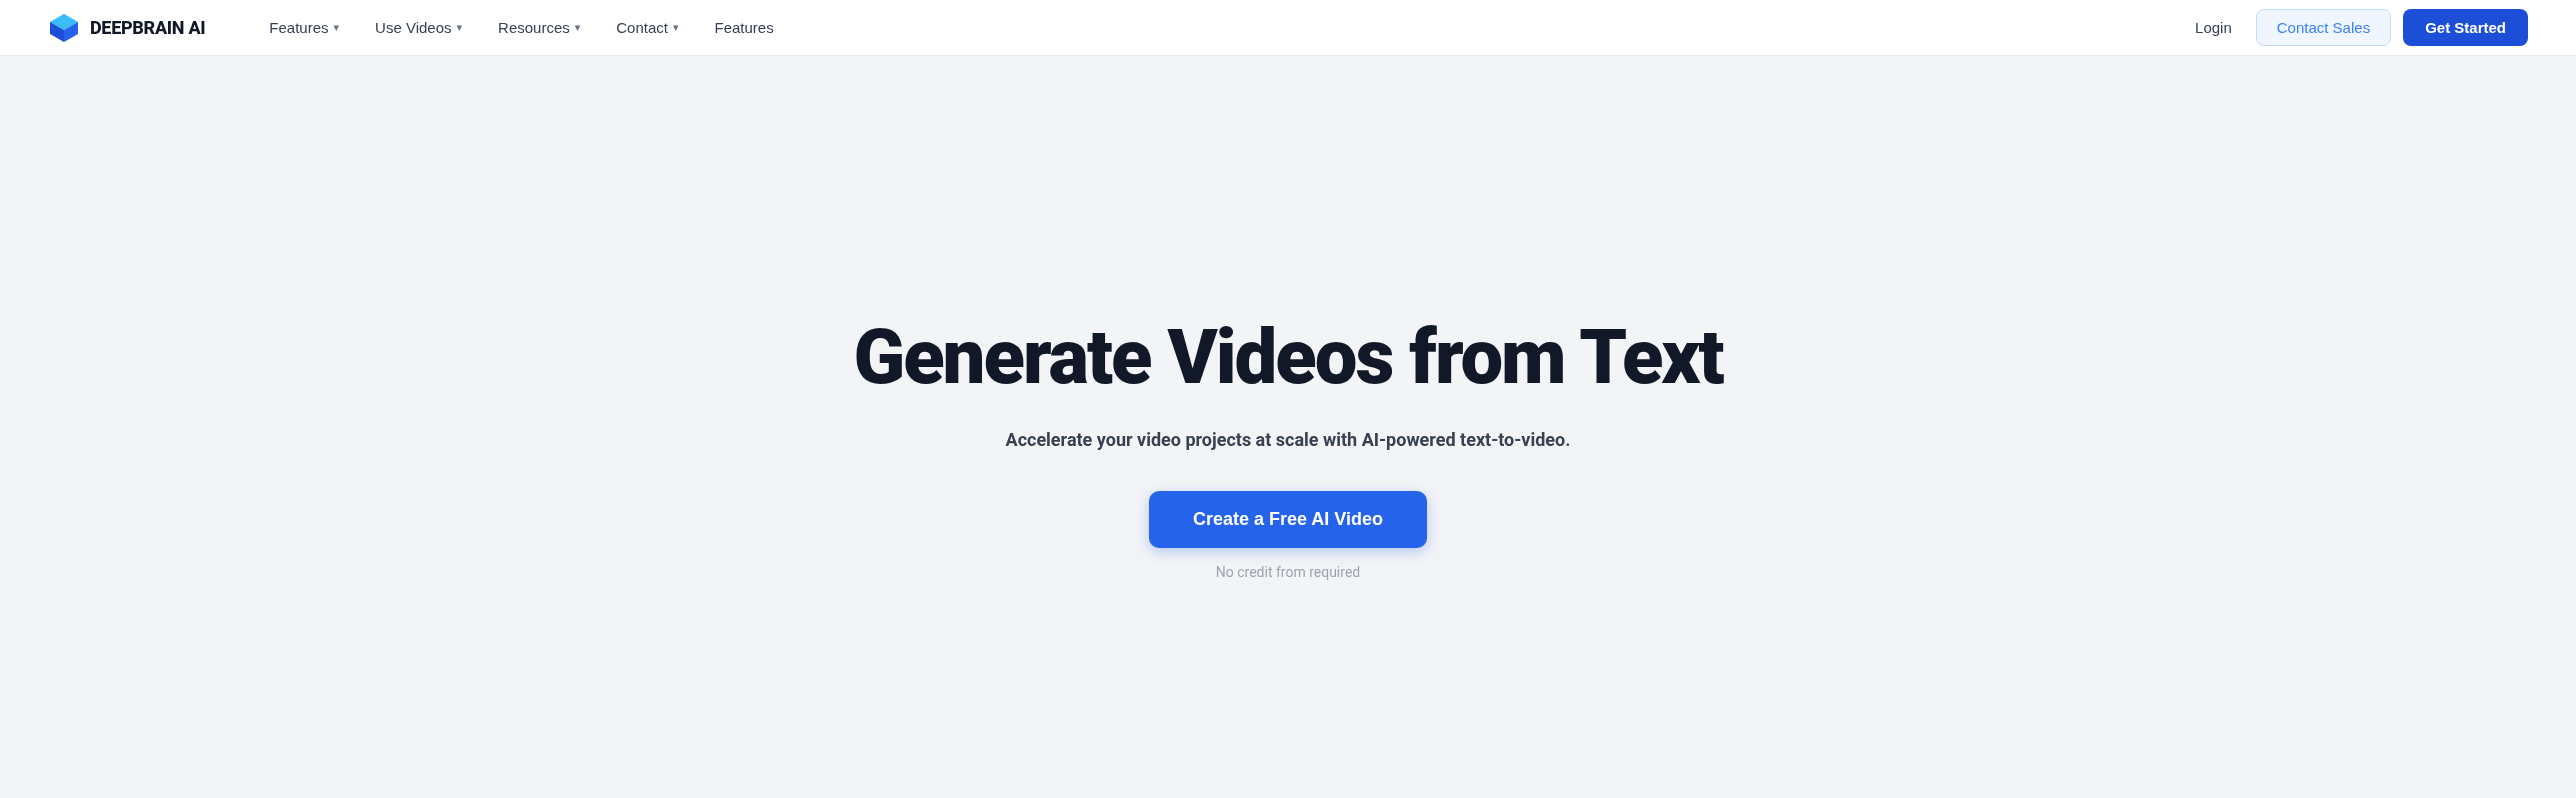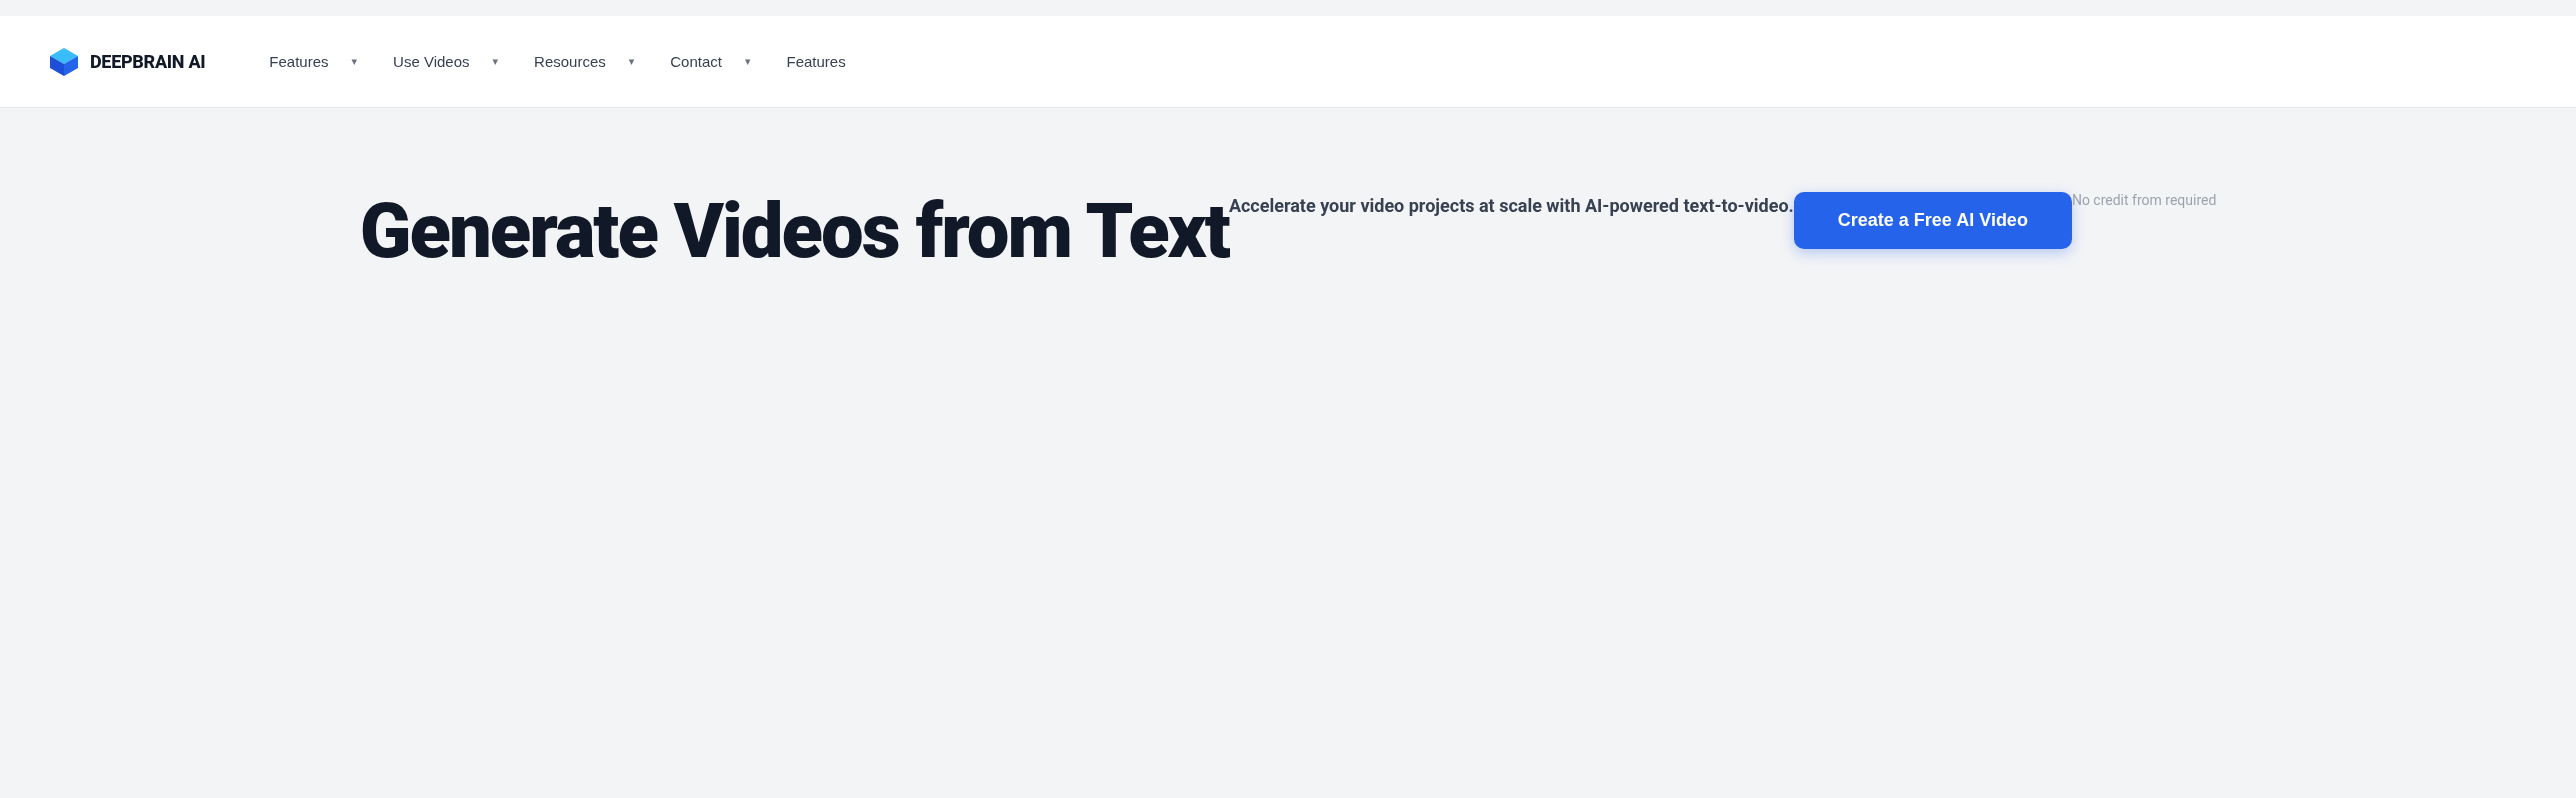--- a/index.html
+++ b/index.html
@@ -11,26 +11,26 @@
     body {
       font-family: -apple-system, BlinkMacSystemFont, 'Segoe UI', Roboto, Helvetica, Arial, sans-serif;
       background-color: #f3f4f6;
       min-height: 798px;
     }
 
     
     nav {
       background-color: #ffffff;
       border-bottom: 1px solid #e5e7eb;
-      height: 92px;
+      height: 56px;
       display: flex;
       align-items: center;
       padding: 0 48px;
       position: sticky;
-      top: 16px;
+      top: 0;
       z-index: 100;
     }
 
     .nav-inner {
       display: flex;
       align-items: center;
       width: 100%;
       gap: 0;
     }
 
@@ -57,21 +57,21 @@
     .nav-links {
       display: flex;
       align-items: center;
       gap: 4px;
       flex: 1;
     }
 
     .nav-item {
       display: flex;
       align-items: center;
-      gap: 23px;
+      gap: 5px;
       padding: 8px 16px;
       font-size: 15px;
       color: #374151;
       cursor: pointer;
       border-radius: 6px;
       font-weight: 500;
       white-space: nowrap;
       background: none;
       border: none;
     }
@@ -117,22 +117,22 @@
       border: none;
       border-radius: 8px;
       padding: 10px 22px;
       cursor: pointer;
       white-space: nowrap;
     }
 
     
     .hero {
       display: flex;
-      flex-direction: row;
-      align-items: flex-start;
+      flex-direction: column;
+      align-items: center;
       justify-content: center;
       padding: 100px 24px 40px;
       text-align: center;
       background-color: #f3f4f6;
       min-height: calc(798px - 72px);
     }
 
     .hero-title {
       font-size: 76px;
       font-weight: 900;
@@ -209,20 +209,25 @@
       </button>
       <button class="nav-item">
         <span>Contact</span>
         <span class="chevron-down">▾</span>
       </button>
       <button class="nav-item">
         <span>Features</span>
       </button>
     </div>
 
+    <div class="nav-right">
+      <button class="btn-login">Login</button>
+      <button class="btn-contact">Contact Sales</button>
+      <button class="btn-get-started">Get Started</button>
+    </div>
   </div>
 </nav>
 
 <section class="hero">
   <h1 class="hero-title">Generate Videos from Text</h1>
   <p class="hero-subtitle-bold">Accelerate your video projects at scale with AI-powered text-to-video.</p>
   <button class="btn-cta">Create a Free AI Video</button>
   <p class="no-credit">No credit from required</p>
 </section>
 

